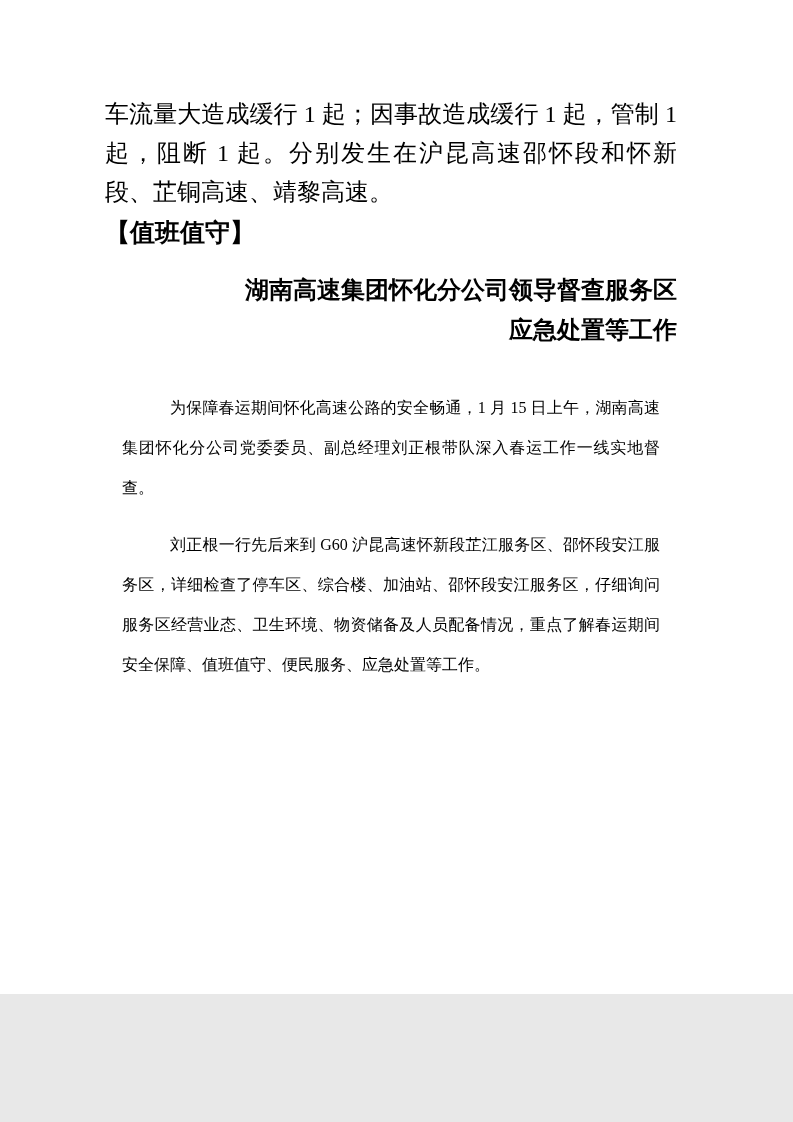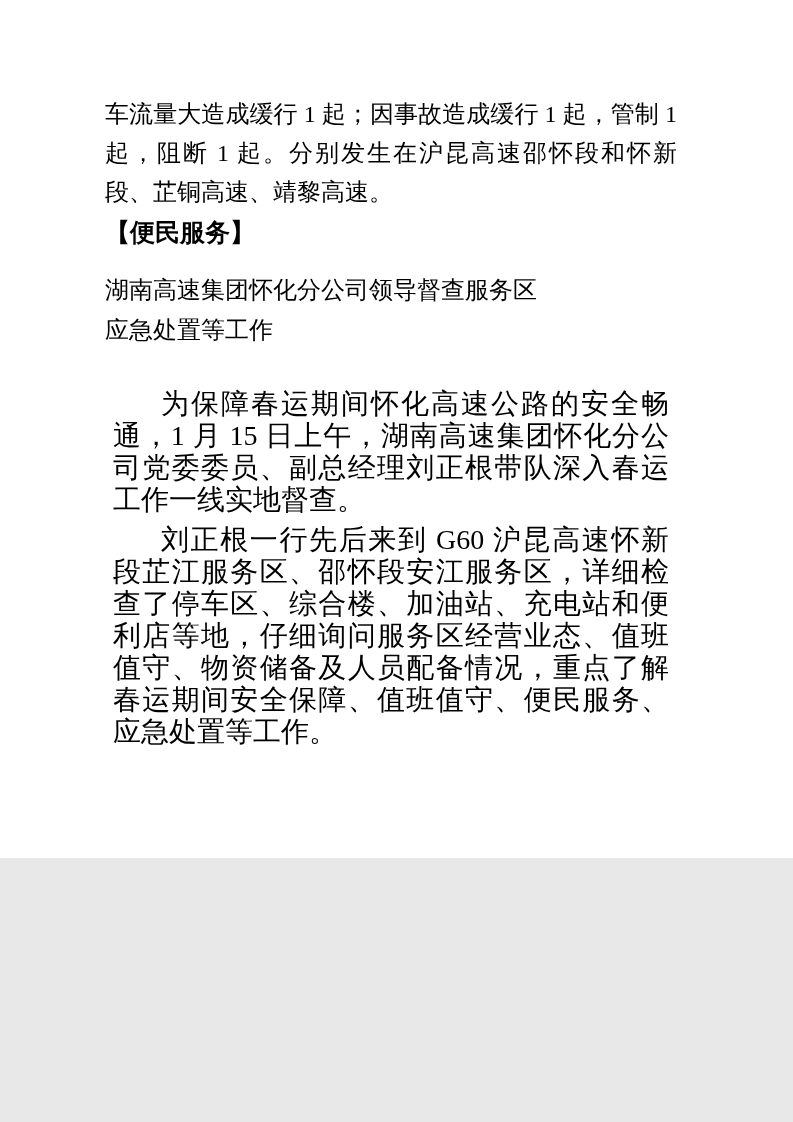--- a/index.html
+++ b/index.html
@@ -3,21 +3,21 @@
 <meta charset="utf-8">
 <style>
   html, body {
     margin: 0;
     padding: 0;
     background: #e8e8e8;
   }
   .page {
     position: relative;
     width: 793px;
-    height: 858px;
+    height: 994px;
     margin: 0 auto;
     background: #ffffff;
     box-sizing: border-box;
     padding: 95px 116px 0 105px;
     color: #000000;
     overflow: hidden;
   }
   
   .intro-para {
     margin: 0;
@@ -31,53 +31,53 @@
   .section-header {
     margin: 0;
     font-family: "Liberation Sans", "DejaVu Sans", sans-serif;
     font-weight: bold;
     font-size: 25px;
     line-height: 40px;
   }
   
   .article-title {
     margin: 18px 0 38px 0;
-    text-align: left;
+    text-align: right;
     font-family: "Liberation Sans", "DejaVu Sans", sans-serif;
-    font-weight: normal;
+    font-weight: bold;
     font-size: 24px;
     line-height: 40px;
   }
   
   .body-para {
-    margin: 8px;
+    margin: 17px;
     font-family: "Liberation Serif", "DejaVu Serif", serif;
-    font-size: 28px;
-    line-height: 32px;
+    font-size: 16px;
+    line-height: 40px;
     text-align: justify;
     text-justify: inter-character;
     text-indent: 48px;
   }
   .body-para b {
     font-family: "Liberation Sans", "DejaVu Sans", sans-serif;
     font-weight: bold;
   }
 </style>
 </head>
 <body>
 
 <div class="page">
 
   <p class="intro-para">车流量大造成缓行 1 起；因事故造成缓行 1 起，管制 1 起，阻断 1 起。分别发生在沪昆高速邵怀段和怀新段、芷铜高速、靖黎高速。</p>
 
-  <div class="section-header">【便民服务】</div>
+  <div class="section-header">【值班值守】</div>
 
   <div class="article-title">
     <div>湖南高速集团怀化分公司领导督查服务区</div>
     <div>应急处置等工作</div>
   </div>
 
   <p class="body-para">为保障春运期间怀化高速公路的安全畅通，1 月 15 日上午，湖南高速集团怀化分公司党委委员、副总经理刘正根带队深入春运工作一线实地督查。</p>
 
-  <p class="body-para">刘正根一行先后来到 G60 沪昆高速怀新段芷江服务区、邵怀段安江服务区，详细检查了停车区、综合楼、加油站、充电站和便利店等地，仔细询问服务区经营业态、值班值守、物资储备及人员配备情况，重点了解春运期间安全保障、值班值守、便民服务、应急处置等工作。</p>
+  <p class="body-para">刘正根一行先后来到 G60 沪昆高速怀新段芷江服务区、邵怀段安江服务区，详细检查了停车区、综合楼、加油站、邵怀段安江服务区，仔细询问服务区经营业态、卫生环境、物资储备及人员配备情况，重点了解春运期间安全保障、值班值守、便民服务、应急处置等工作。</p>
 
 
 </div>
 
 </body></html>

